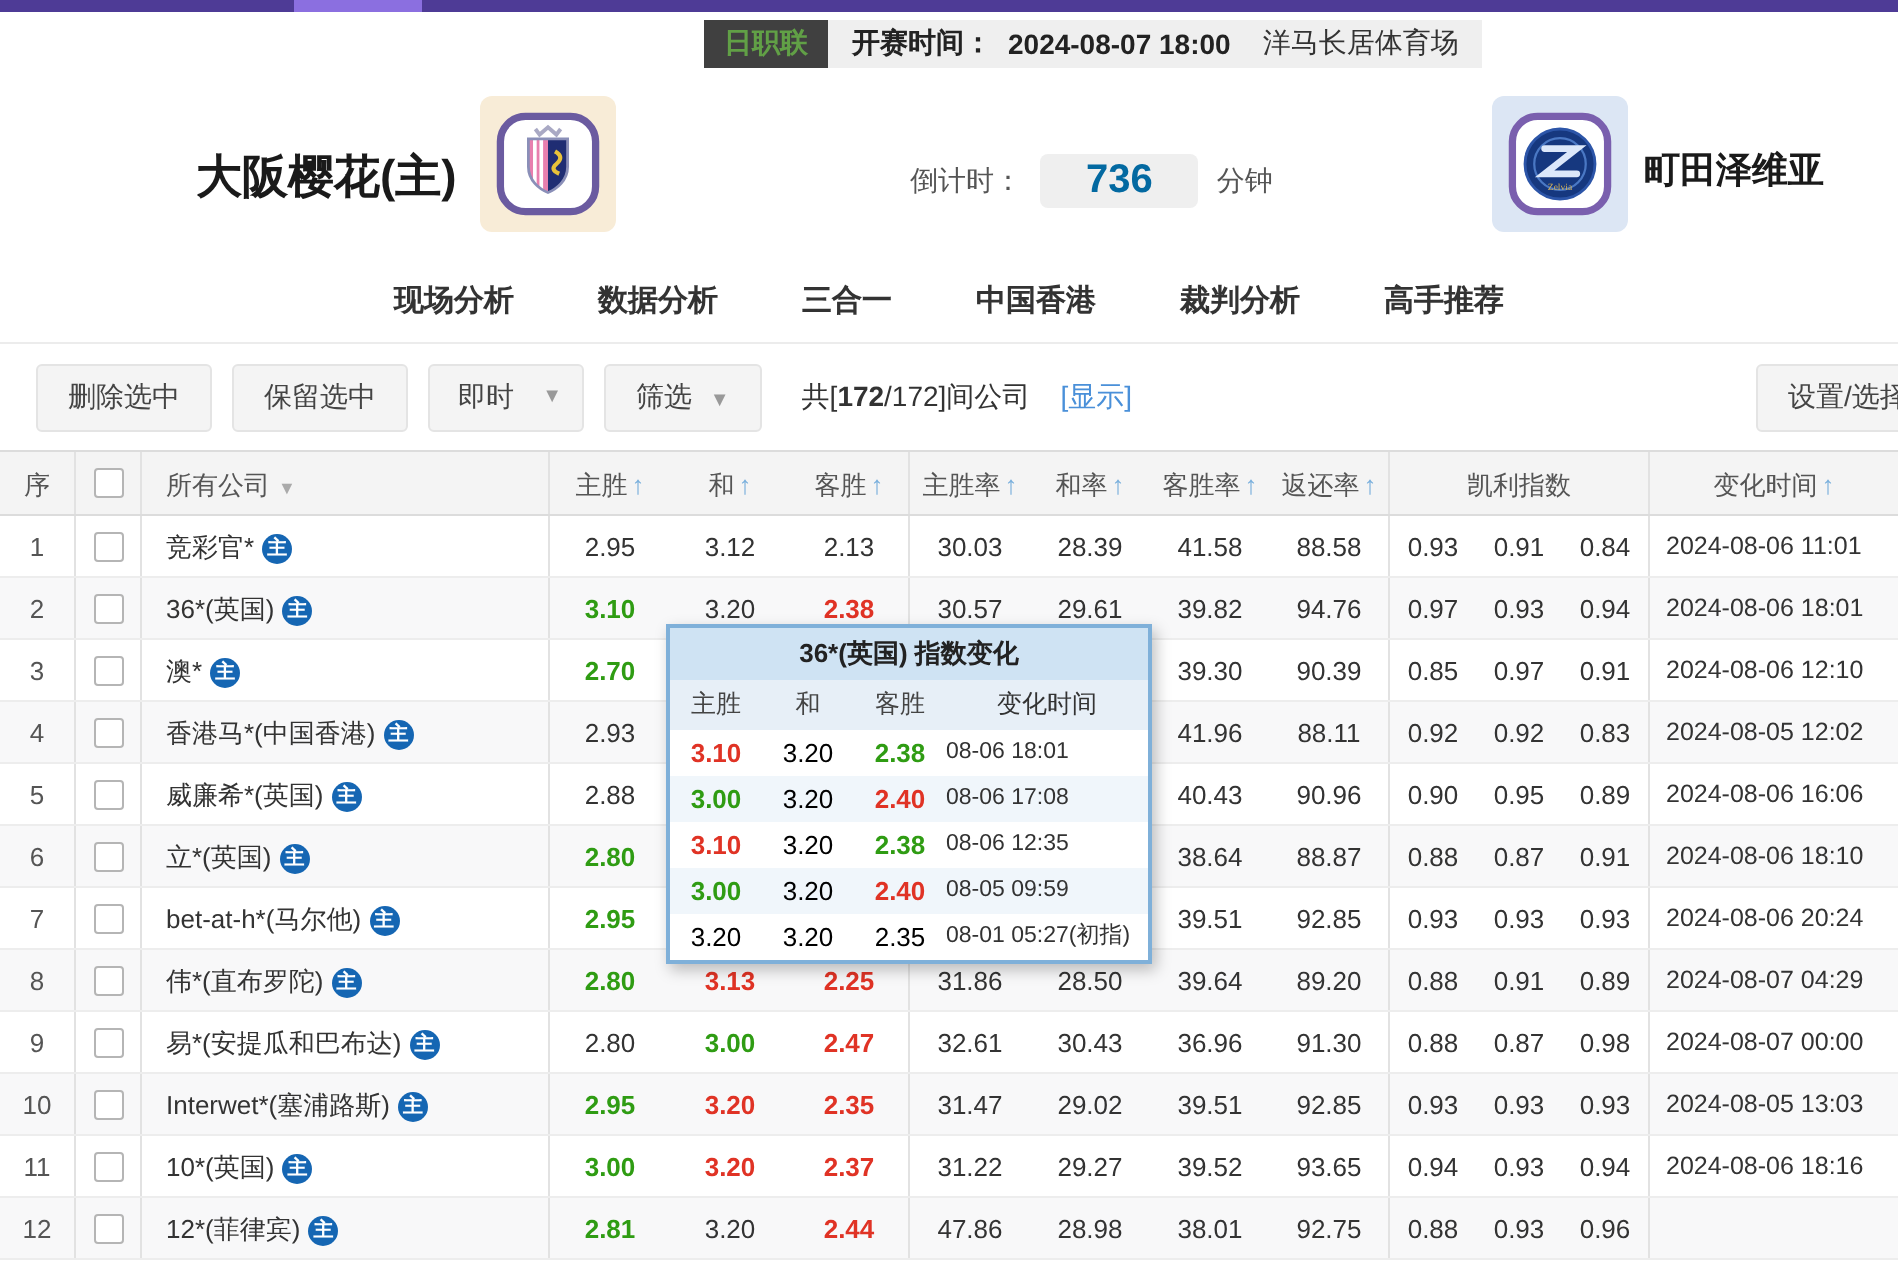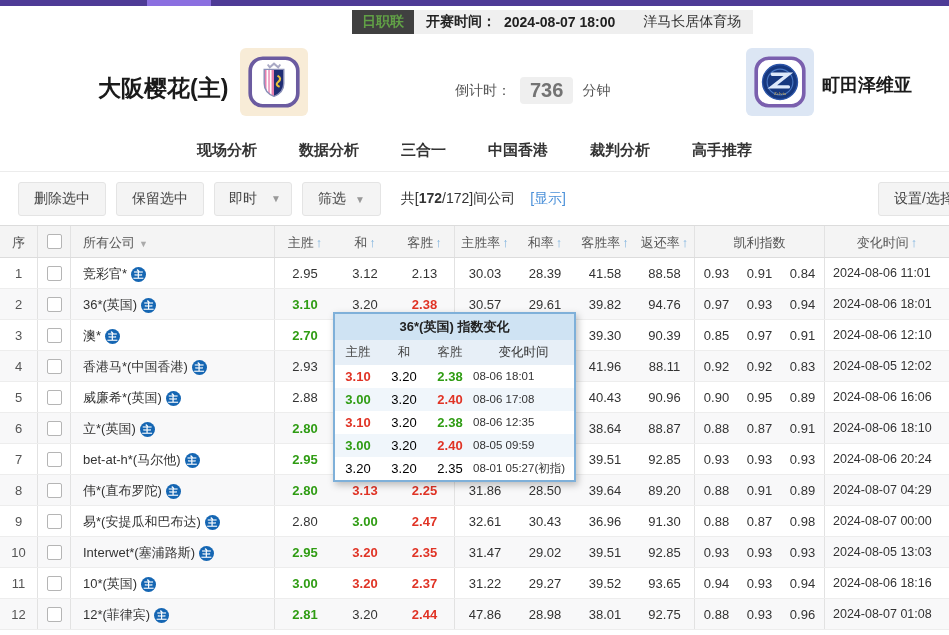--- a/index.html
+++ b/index.html
@@ -10,31 +10,31 @@
   
   .topbar { height:6px; background:#4e3b96; position:relative; }
   .topbar .seg { position:absolute; left:147px; top:0; width:64px; height:6px; background:#8b6fe0; }
 
   
   .match-info { height:29px; position:relative; }
   .mi-wrap { position:absolute; left:352px; top:4px; display:flex; align-items:stretch; font-size:14px; }
   .league-badge { background:#404040; color:#61a046; padding:3px 10px; font-weight:bold; }
   .mi-strip { background:#efefef; color:#333; padding:3px 12px; display:flex; gap:8px; align-items:center; }
   .kick-label,.kick-time { font-weight:bold; color:#222; }
-  .venue { color:#333; margin-left:20px; }
+  .venue { color:#333; margin-left:8px; }
 
   
   .team-header { height:95px; position:relative; }
   .home-name { position:absolute; left:98px; top:38px; font-size:23px; font-weight:bold; color:#1a1a1a; }
   .away-name { position:absolute; left:822px; top:38px; font-size:18px; font-weight:bold; color:#1a1a1a; }
   .crest { position:absolute; top:13px; width:68px; height:68px; border-radius:6px; display:flex; align-items:center; justify-content:center; }
   .home-crest { left:240px; background:#f8ecd7; }
   .away-crest { left:746px; background:#dce6f4; }
   .countdown { position:absolute; left:455px; top:42px; display:flex; align-items:center; gap:9px; font-size:14px; color:#555; }
-  .cd-value { font-size:20px; font-weight:bold; color:#737373; background:#efefef; padding:2px 10px; border-radius:4px; }
+  .cd-value { font-size:20px; font-weight:bold; color:#0369a1; background:#efefef; padding:2px 23px; border-radius:4px; }
 
   
   .tabs { height:42px; display:flex; align-items:center; justify-content:center; gap:42px; border-bottom:1px solid #ececec; font-size:15px; font-weight:bold; color:#333; }
   .tab { cursor:pointer; white-space:nowrap; }
   .tab.active { background:#f04a0d; color:#fff; padding:8px 16px; border-radius:19px; }
 
   
   .toolbar { height:53px; display:flex; align-items:center; padding:0 18px; gap:10px; font-size:14px; position:relative; }
   .tb-btn { background:#f4f4f4; border:1px solid #e4e4e4; border-radius:3px; padding:7px 15px; color:#444; white-space:nowrap; cursor:pointer; }
   .tb-select { width:78px; display:flex; justify-content:space-between; align-items:center; padding:7px 10px 7px 14px; }
@@ -407,21 +407,20 @@
           <div class="cell c-od od-r bR">2.44</div>
           <div class="cell c-rate">47.86</div>
           <div class="cell c-rate">28.98</div>
           <div class="cell c-rate">38.01</div>
           <div class="cell c-rate bR">92.75</div>
           <div class="cell c-kelly bR">
             <span class="kv">0.88</span>
             <span class="kv">0.93</span>
             <span class="kv">0.96</span>
           </div>
-          <div class="cell c-time">2024-08-07 01:08</div>
         </div>
       </div>
   </div>
 
   <div class="popup">
     <div class="popup-title">36*(英国) 指数变化</div>
     <div class="popup-head">
       <div class="pc-od">主胜</div>
       <div class="pc-od">和</div>
       <div class="pc-od">客胜</div>

